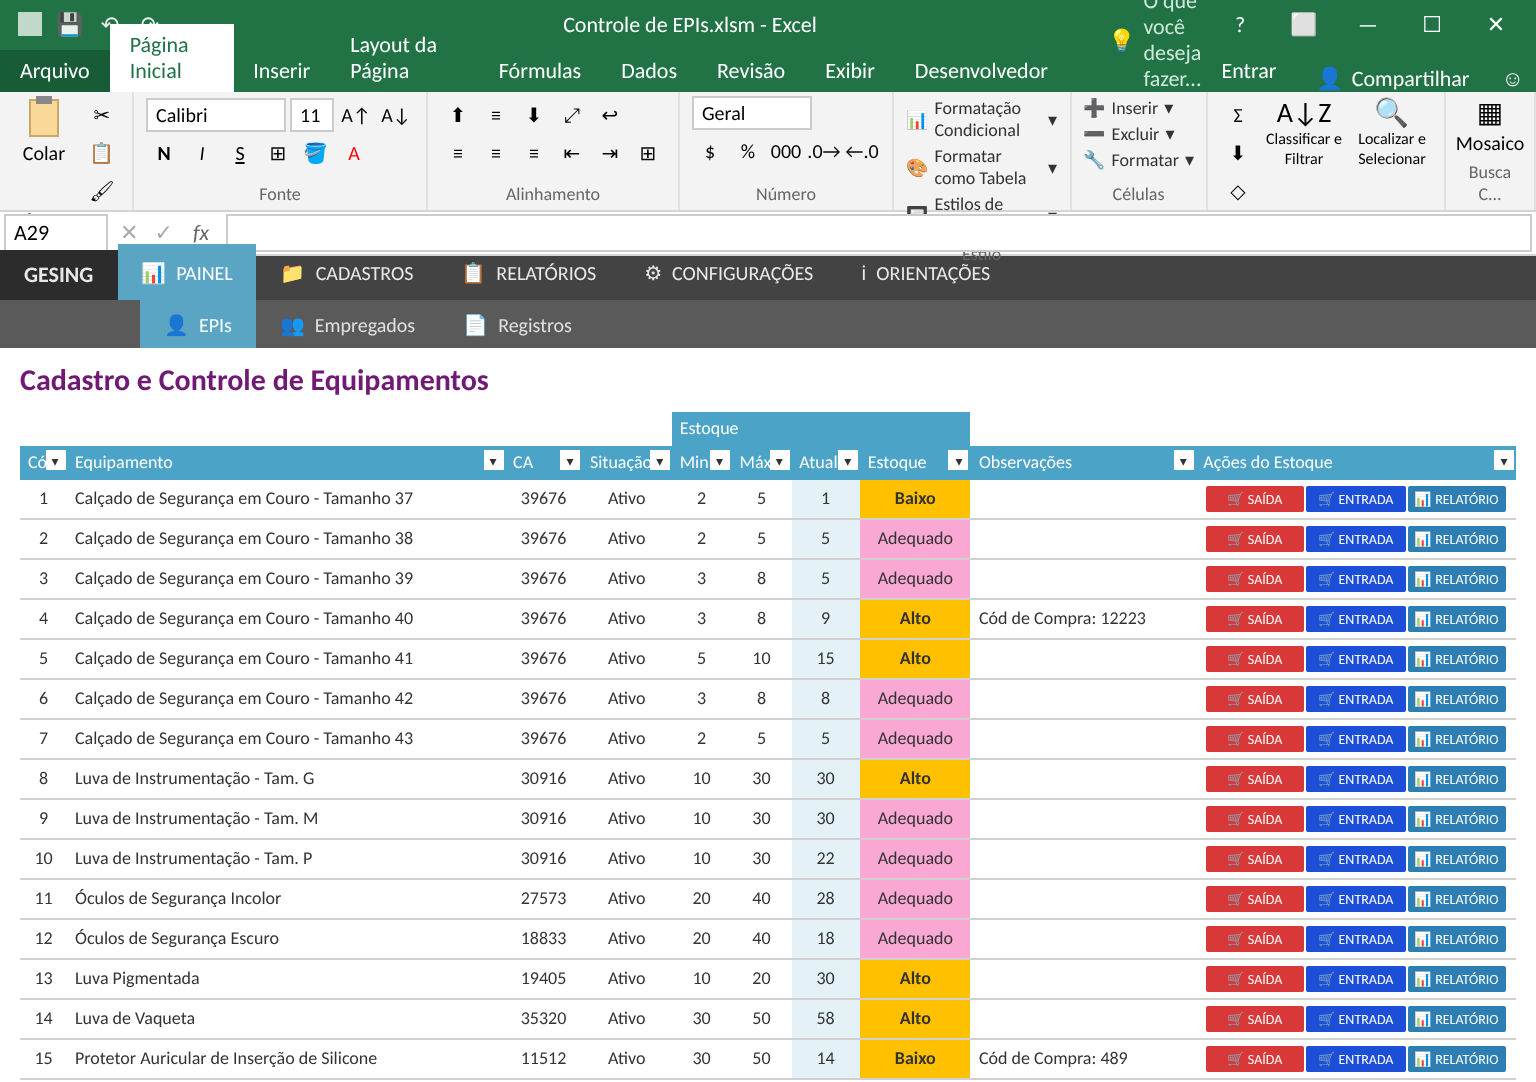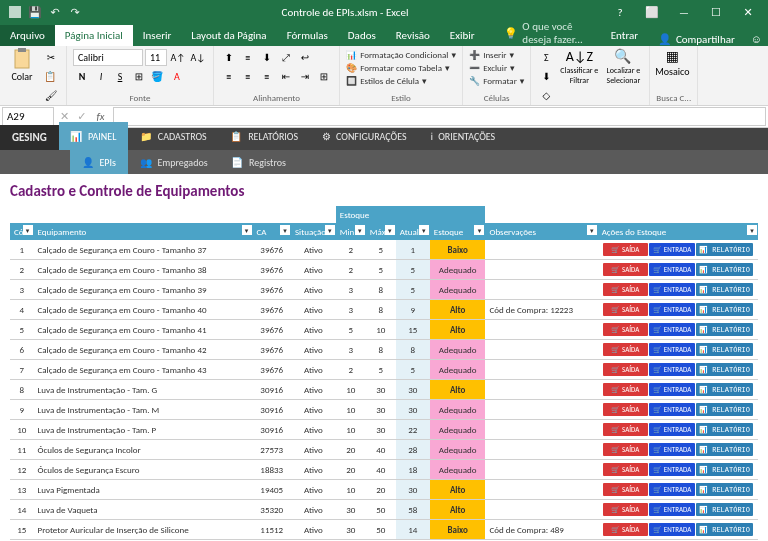--- a/index.html
+++ b/index.html
@@ -63,21 +63,21 @@
 .tbl td { border-bottom: 1px solid #d0d0d0; padding: 2px 4px; color: #333; white-space: nowrap; overflow: hidden; }
 .tbl td.light { background: #e4f1f7; text-align: center; }
 .tbl td.center { text-align: center; }
 .status-baixo { background: #ffc000; text-align: center; font-weight: bold; }
 .status-alto { background: #ffc000; text-align: center; font-weight: bold; }
 .status-adequado { background: #f9a8d4; text-align: center; }
 .actions-cell { display: flex; gap: 1px; padding: 1px; }
 .btn-action { font-size: 7px; color: #fff; padding: 2px 3px; border-radius: 1px; display: flex; align-items: center; gap: 1px; flex: 1; justify-content: center; }
 .btn-saida { background: #d93838; }
 .btn-entrada { background: #1d4ed8; }
-.btn-relat { background: #2d7fb3; font-family: Liberation Mono, monospace; }
+.btn-relat { background: #2d7fb3; }
 
 svg { display: block; }
 </style>
 </head>
 <body>
 
 <div class="titlebar">
   <div class="qat">
     <span class="qat-icon">
         <svg width="12" height="12">
@@ -100,20 +100,21 @@
 
 <div class="tabs">
   <div class="tab file">Arquivo</div>
   <div class="tab active">Página Inicial</div>
   <div class="tab">Inserir</div>
   <div class="tab">Layout da Página</div>
   <div class="tab">Fórmulas</div>
   <div class="tab">Dados</div>
   <div class="tab">Revisão</div>
   <div class="tab">Exibir</div>
+  <div class="tab">Desenvolvedor</div>
   <div class="tell-me">💡 <span>O que você deseja fazer...</span></div>
   <div class="tab">Entrar</div>
   <div class="share">👤 <span>Compartilhar</span></div>
   <span style="padding:0 6px">☺</span>
 </div>
 
 <div class="ribbon">
   <div class="group">
     <div class="group-body">
       <div class="clipboard-paste">
@@ -170,20 +171,33 @@
       <div class="row-icons">
         <span class="btn-small">≡</span>
         <span class="btn-small">≡</span>
         <span class="btn-small">≡</span>
         <span class="btn-small">⇤</span>
         <span class="btn-small">⇥</span>
         <span class="btn-small">⊞</span>
       </div>
     </div>
     <div class="group-label">Alinhamento</div>
+  </div>
+  <div class="group">
+    <div class="col-stack">
+      <span class="font-sel" style="width:60px">Geral</span>
+      <div class="row-icons">
+        <span class="btn-small">$</span>
+        <span class="btn-small">%</span>
+        <span class="btn-small">000</span>
+        <span class="btn-small">.0→</span>
+        <span class="btn-small">←.0</span>
+      </div>
+    </div>
+    <div class="group-label">Número</div>
   </div>
   <div class="group">
     <div class="styles-list">
       <div>📊 <span>Formatação Condicional</span> ▾</div>
       <div>🎨 <span>Formatar como Tabela</span> ▾</div>
       <div>🔲 <span>Estilos de Célula</span> ▾</div>
     </div>
     <div class="group-label">Estilo</div>
   </div>
   <div class="group">

